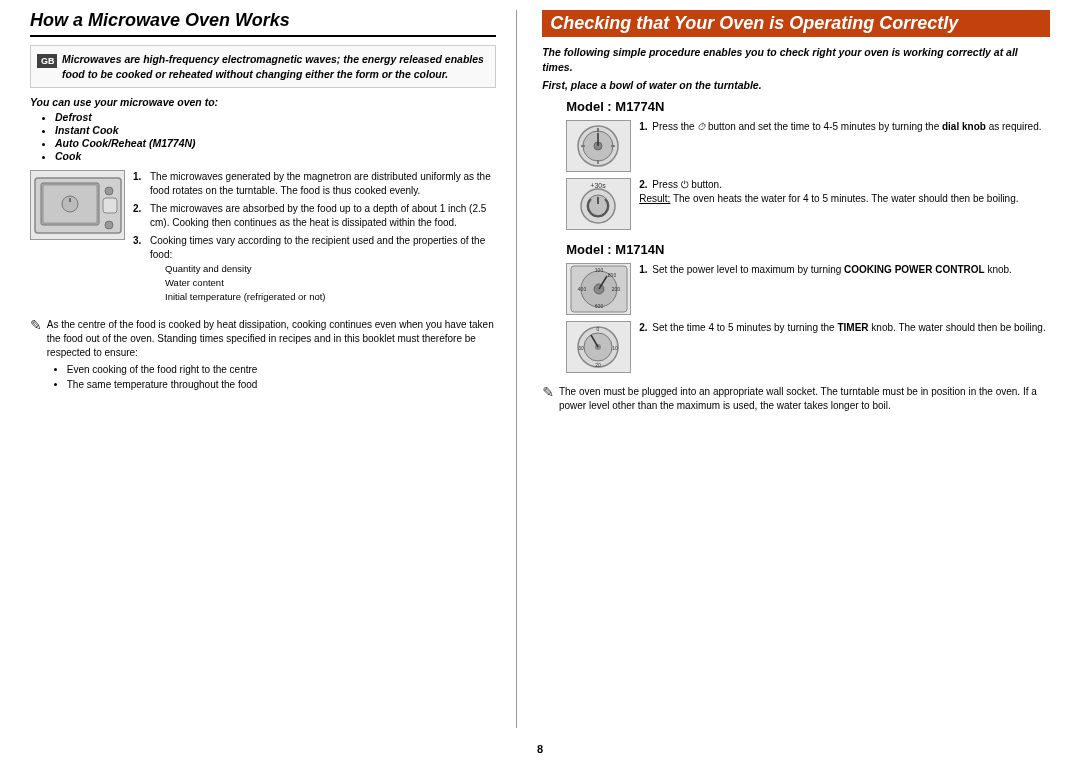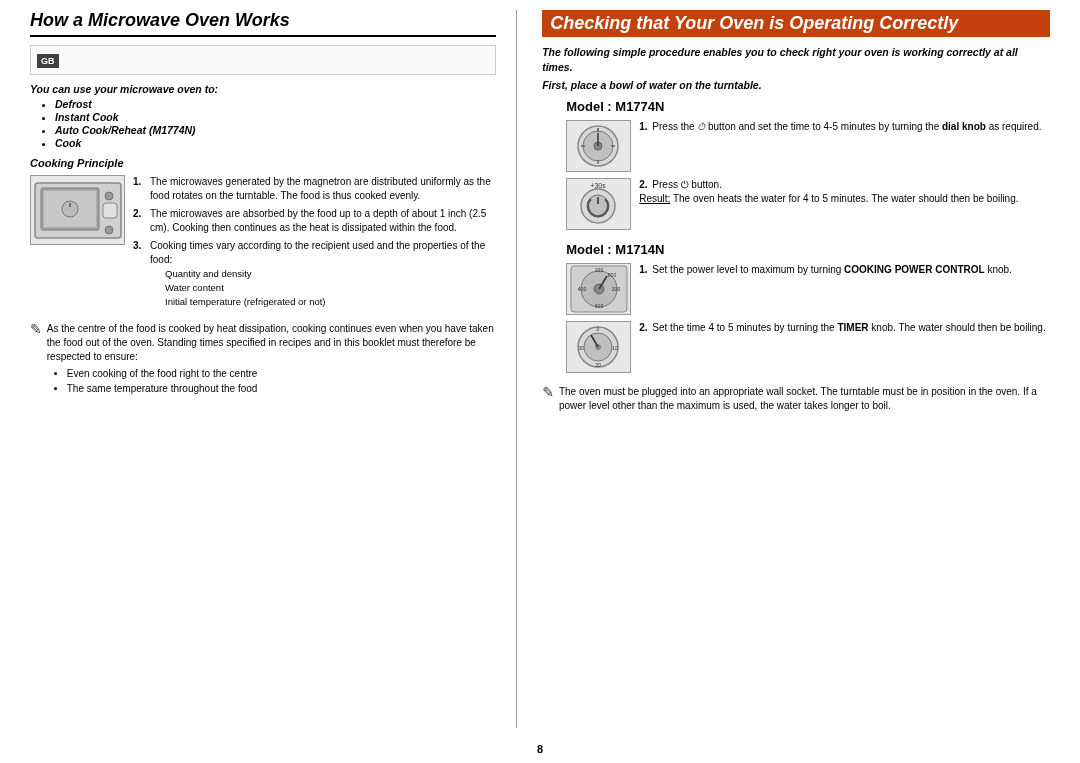--- a/index.html
+++ b/index.html
@@ -267,31 +267,31 @@
 <body>
 
 <div class="page">
   <div class="content-area">
 
     <div class="left-col">
       <div class="section-header-left">How a Microwave Oven Works</div>
 
       <div class="intro-block">
         <span class="gb-box">GB</span>
+        <span class="intro-text">Microwaves are high-frequency electromagnetic waves; the energy released enables food to be cooked or reheated without changing either the form or the colour.</span>
       </div>
 
       <div class="use-list-header">You can use your microwave oven to:</div>
       <ul class="use-list">
         <li>Defrost</li>
         <li>Instant Cook</li>
         <li>Auto Cook/Reheat (M1774N)</li>
         <li>Cook</li>
       </ul>
 
-      <div class="cooking-principle-header">Cooking Principle</div>
 
       <div class="numbered-section-with-image">
         <div class="oven-image-box">
 
           <svg class="oven-svg" viewBox="0 0 90 65" xmlns="http://www.w3.org/2000/svg">
             <rect x="2" y="5" width="86" height="55" rx="3" fill="#d0d0d0" stroke="#888" stroke-width="1.5"></rect>
             <rect x="8" y="10" width="58" height="42" rx="2" fill="#b0b0b0" stroke="#777" stroke-width="1"></rect>
             <rect x="10" y="12" width="54" height="38" rx="1" fill="#c8c8c8" stroke="#666" stroke-width="0.5"></rect>
 
             <rect x="70" y="25" width="14" height="15" rx="3" fill="#e0e0e0" stroke="#888" stroke-width="1"></rect>

